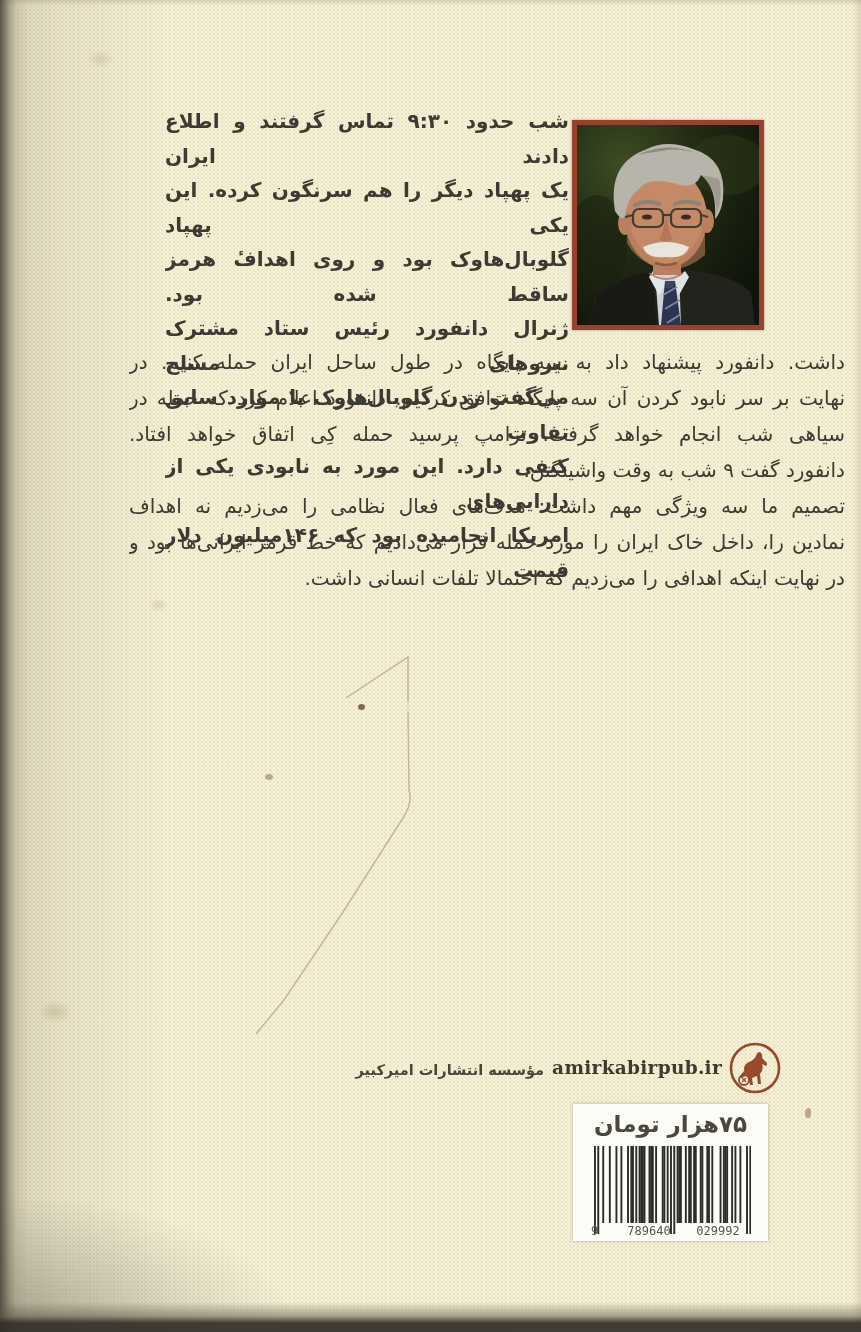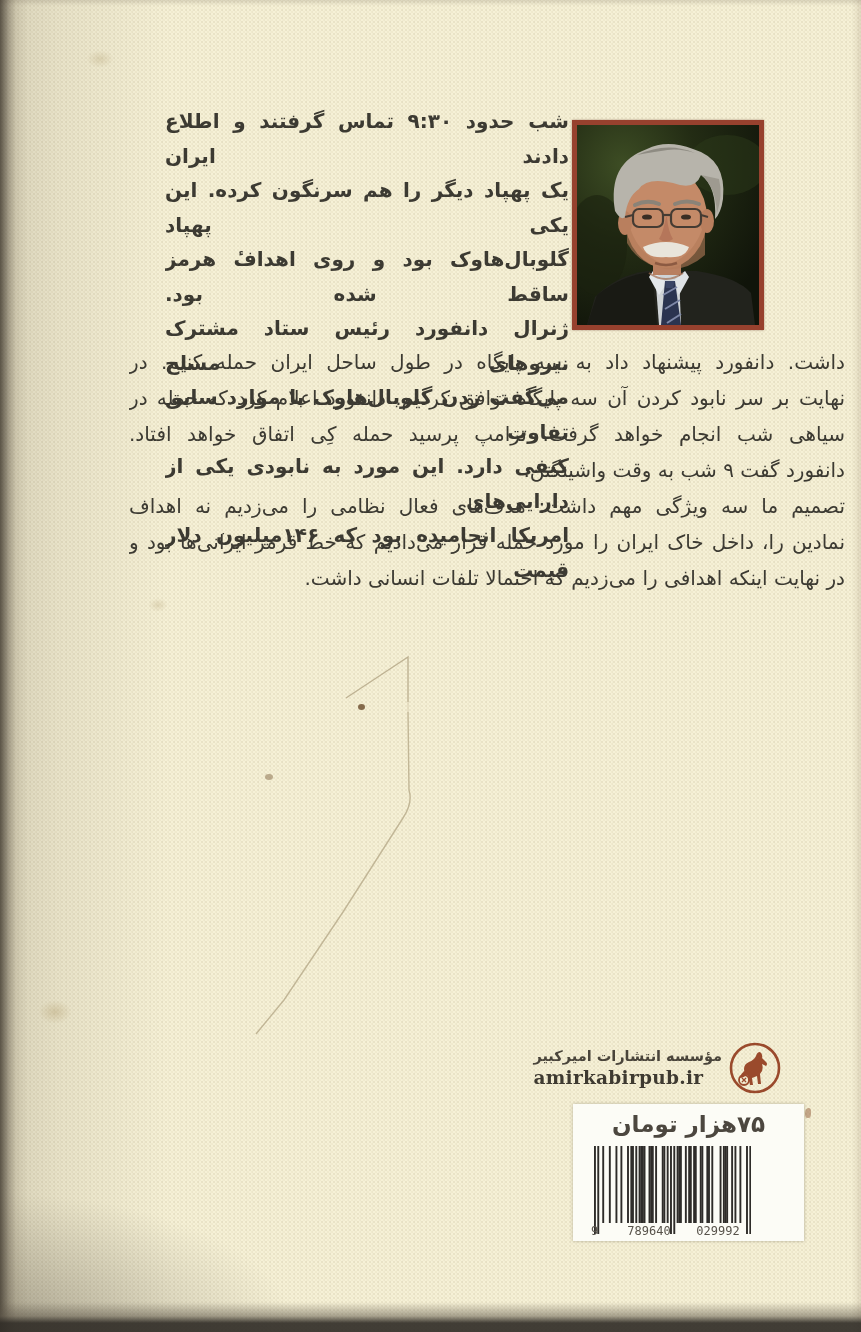--- a/index.html
+++ b/index.html
@@ -61,28 +61,28 @@
   .speck-b{left:265px;top:774px;width:8px;height:6px;background:#8d7352;opacity:.55;}
   .speck-c{left:805px;top:1108px;width:6px;height:10px;background:#9a6a48;opacity:.55;border-radius:60% 40% 50% 50%;}
   .blotch-a{left:38px;top:1000px;width:34px;height:24px;background:radial-gradient(rgba(172,150,100,0.35),transparent 70%);}
   .blotch-b{left:86px;top:50px;width:28px;height:18px;background:radial-gradient(rgba(172,152,105,0.28),transparent 70%);}
   .blotch-c{left:148px;top:598px;width:20px;height:14px;background:radial-gradient(rgba(168,148,100,0.25),transparent 70%);}
 
   
   .publisher{
     position:absolute;right:78px;top:1040px;display:flex;align-items:center;gap:5px;
   }
-  .pub-text{display:flex;flex-direction:column;}
+  .pub-text{display:flex;align-items:flex-end;}
   .pub-name{direction:rtl;font-size:14.5px;font-weight:bold;color:#4a453b;letter-spacing:0.2px;line-height:20px;}
-  .pub-url{font-family:"DejaVu Serif",serif;font-size:18.5px;font-weight:bold;color:#3e3a31;line-height:24px;letter-spacing:0.3px;}
+  .pub-url{font-family:"DejaVu Serif",serif;font-size:18.5px;font-weight:bold;color:#3e3a31;line-height:24px;letter-spacing:0.3px;margin-left:8px;}
   .pub-logo{width:56px;height:56px;}
 
   
   .price-box{
-    position:absolute;left:573px;top:1104px;width:231px;height:137px;
+    position:absolute;left:573px;top:1104px;width:195px;height:137px;
     background:#fcfcf6;box-shadow:0 0 3px rgba(120,110,90,0.5);
   }
   .price-label{
     direction:rtl;text-align:center;margin-top:7px;
     font-size:23px;color:#4c473f;letter-spacing:2px;font-weight:bold;
   }
   .barcode-wrap{position:absolute;left:21px;top:42px;width:157px;height:90px;}
   .barcode-digits{
     position:absolute;left:18px;top:120px;width:160px;display:flex;
     font-family:"DejaVu Sans Mono",monospace;font-size:12px;color:#57524a;

